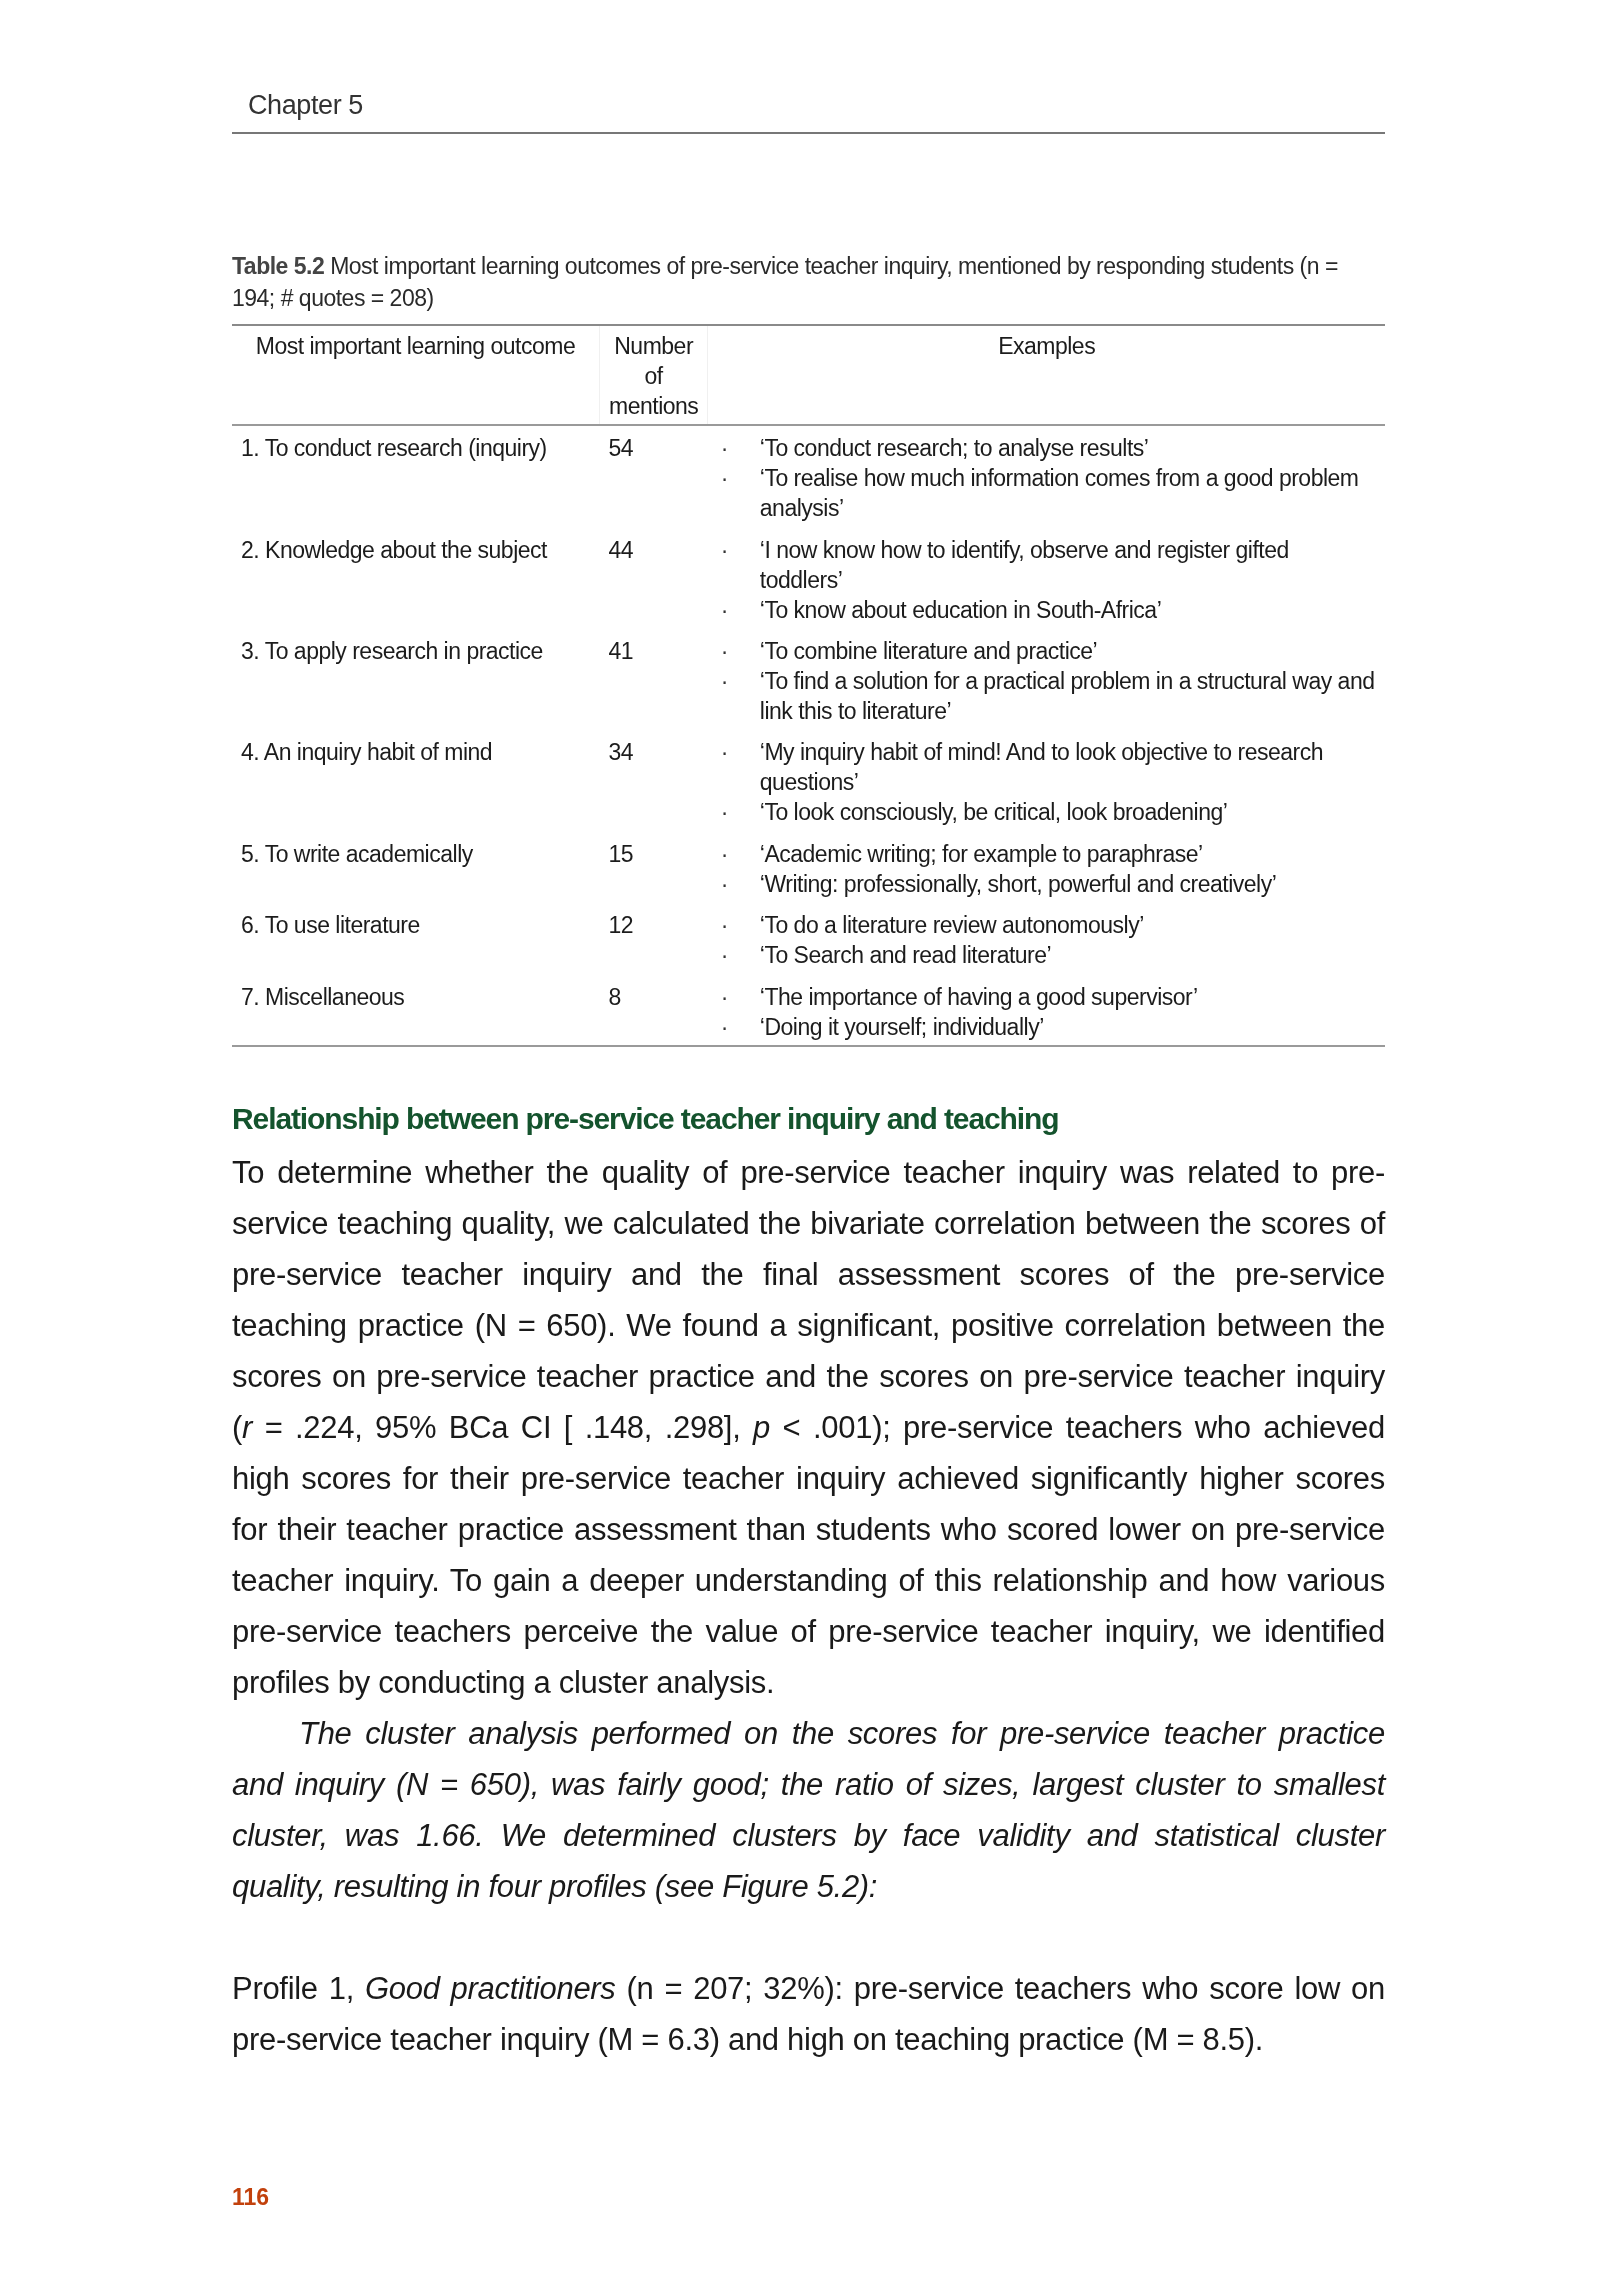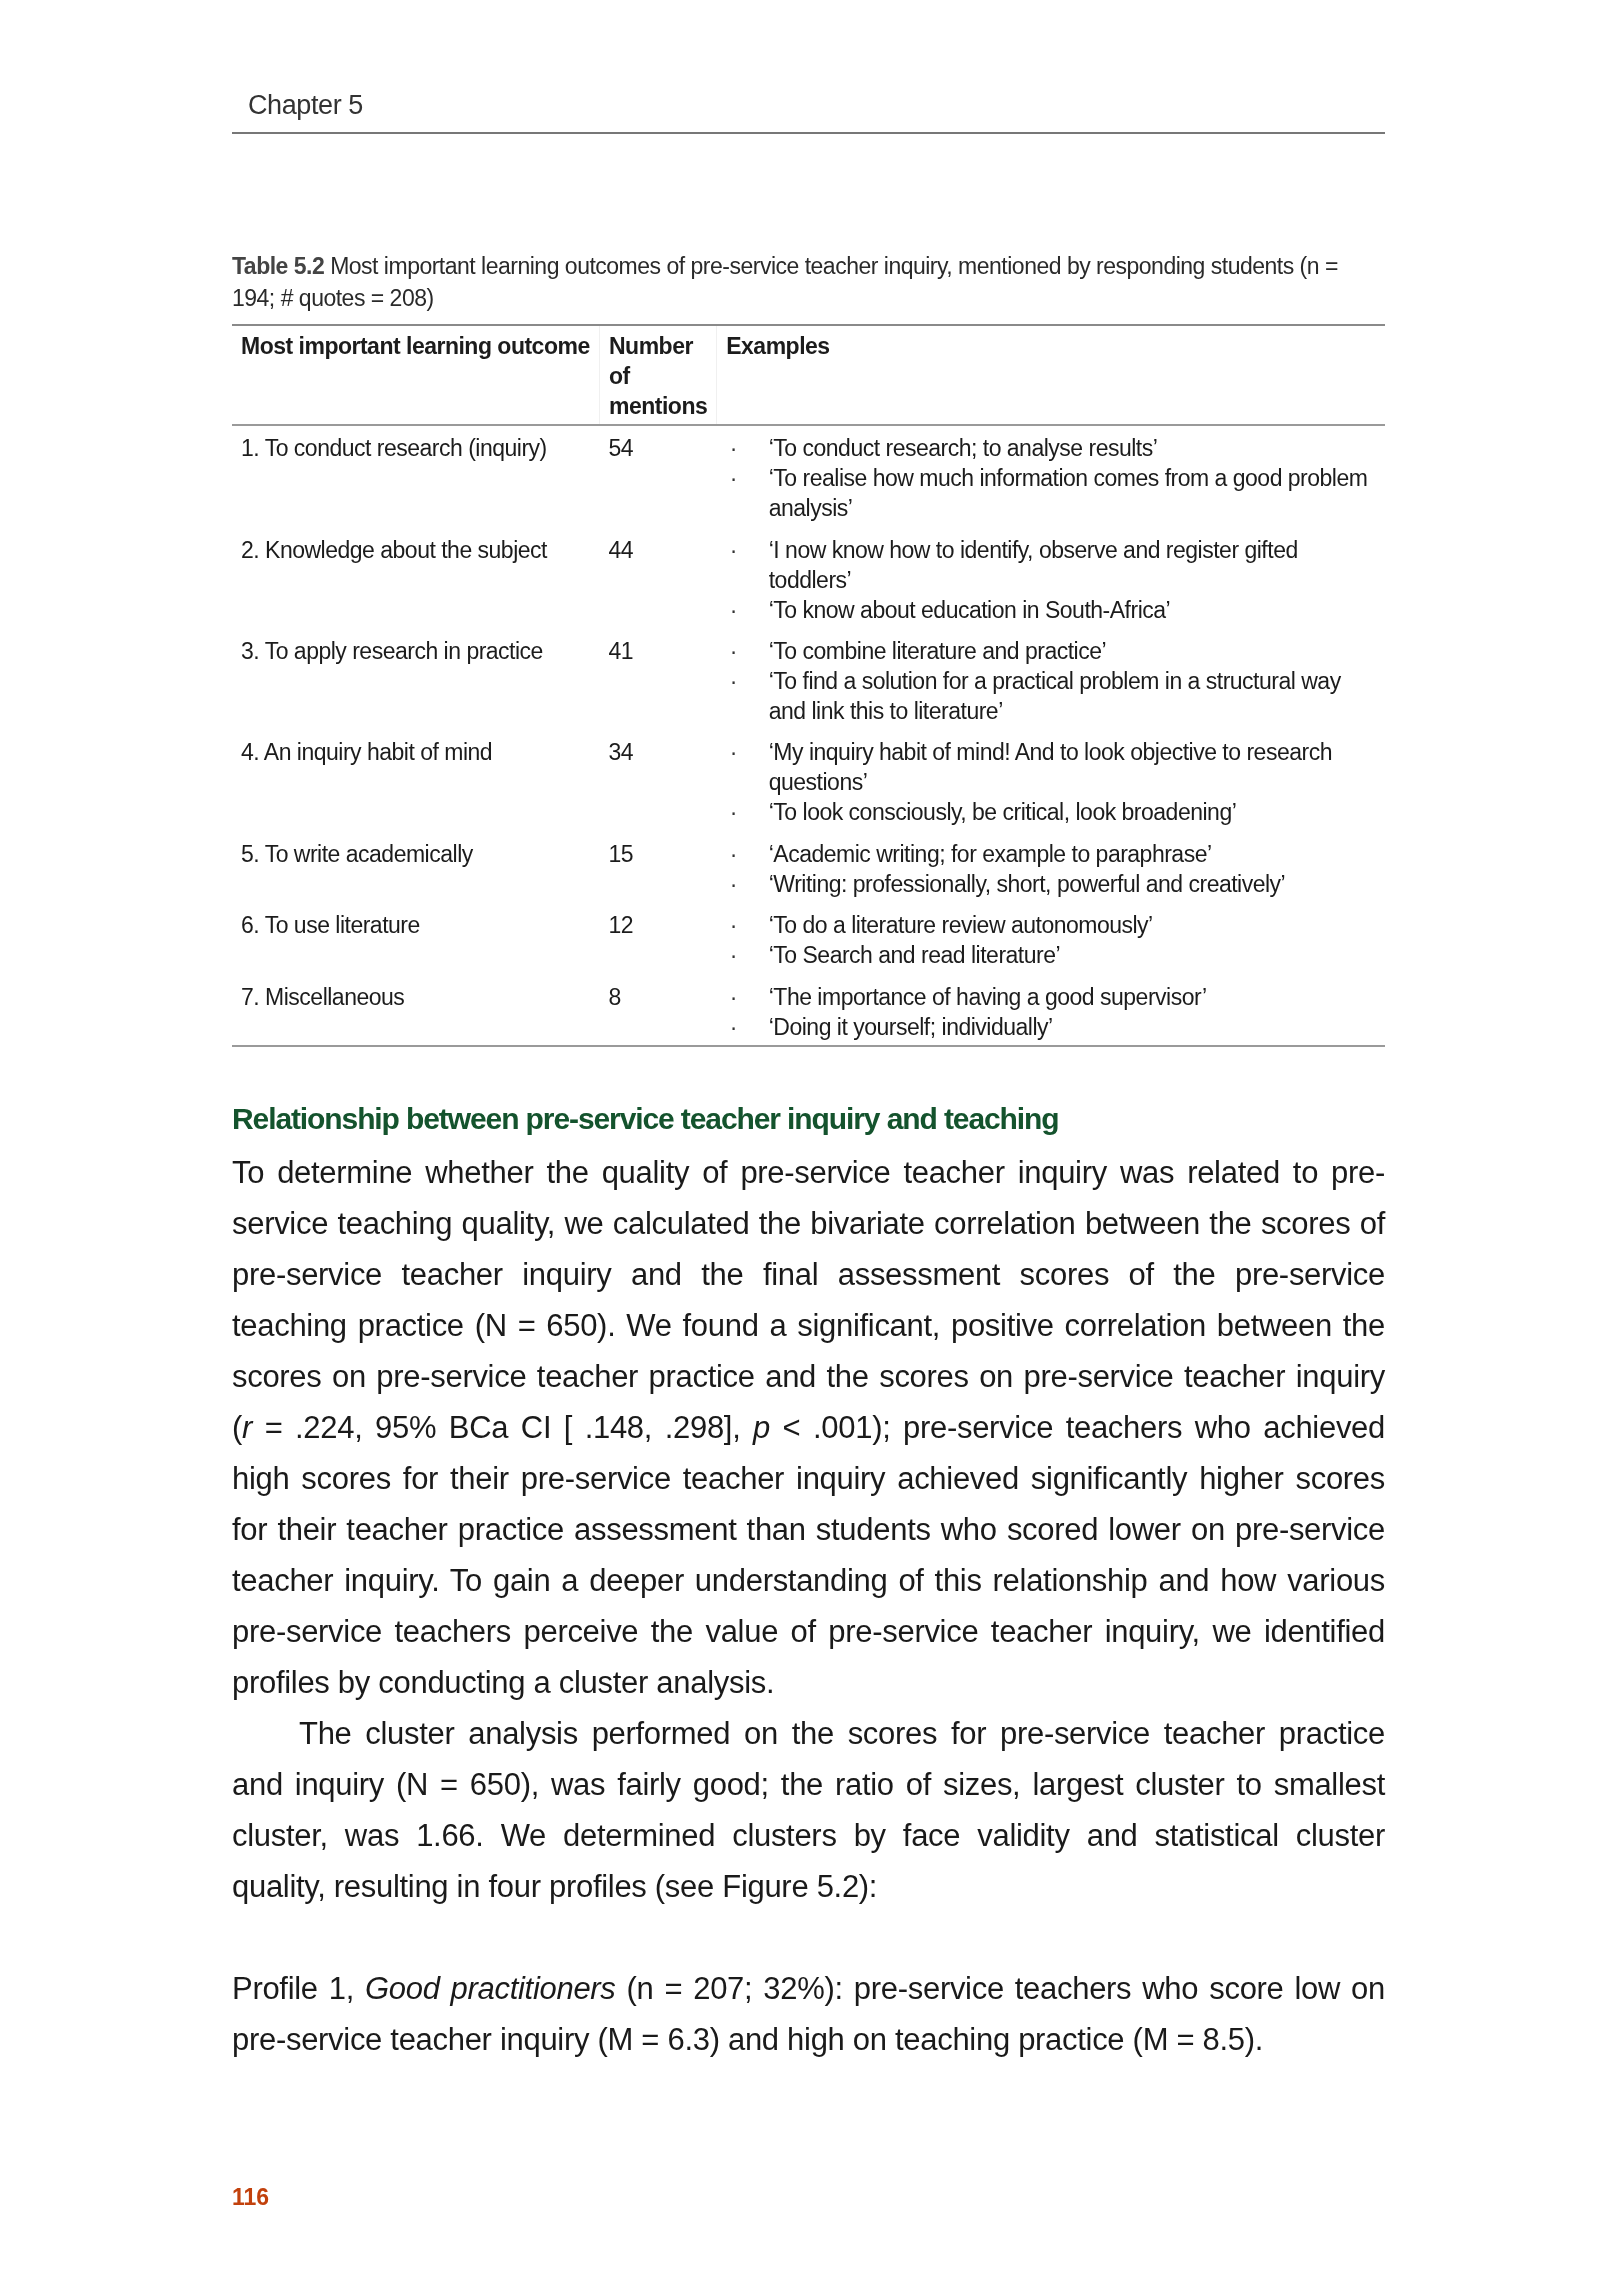--- a/index.html
+++ b/index.html
@@ -27,21 +27,21 @@
     .caption b { font-weight: bold; color: #444; }
 
     
     .tbl {
       position: absolute; left: 0; top: 324px; width: 1153px;
       border-collapse: collapse;
       font-size: 23px; color: #1c1c1c; letter-spacing: -0.5px;
     }
     .tbl thead tr { border-top: 2.3px solid #8a8a8a; border-bottom: 2.3px solid #9a9a9a; }
     .tbl th {
-      text-align: left; font-weight: bold; vertical-align: top;
+      text-align: center; font-weight: normal; vertical-align: top;
       padding: 4.6px 9px 3px 9px; line-height: 30px;
       border-left: 0.8px solid #f0f0f0;
       margin-top: 48px;
     }
     .tbl th:first-child { border-left: none; }
     .tbl tbody tr:last-child { border-bottom: 2.3px solid #9a9a9a; }
     .tbl td {
       vertical-align: top; padding: 0 9px; line-height: 30px;
     }
     .tbl tbody tr td { padding-top: 8.4px; padding-bottom: 3px; }
@@ -58,21 +58,21 @@
     .sec-head {
       position: absolute; left: 0; top: 1102px; width: 1153px;
       font-size: 30px; font-weight: bold; color: #14532d; letter-spacing: -1.1px;
     }
     .body-text {
       position: absolute; left: 0; top: 1147px; width: 1153px;
       font-size: 31px; line-height: 51px; color: #1a1a1a;
       text-align: justify; letter-spacing: -0.3px;
     }
     .body-text p { margin: 0; }
-    .body-text p.indent { text-indent: 67px; }
+    .body-text p.indent { text-indent: 67px; font-style: italic; }
     .body-text p.gap { margin-top: 51px; }
     .body-text i { font-style: italic; }
 
     .page-num {
       position: absolute; left: 0; top: 2184px;
       font-size: 23px; font-weight: bold; color: #c2410c;
     }
   </style>
 </head>
 <body>

